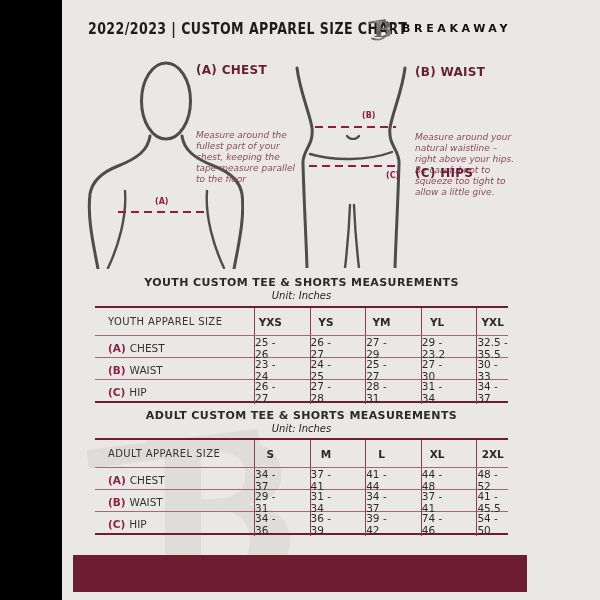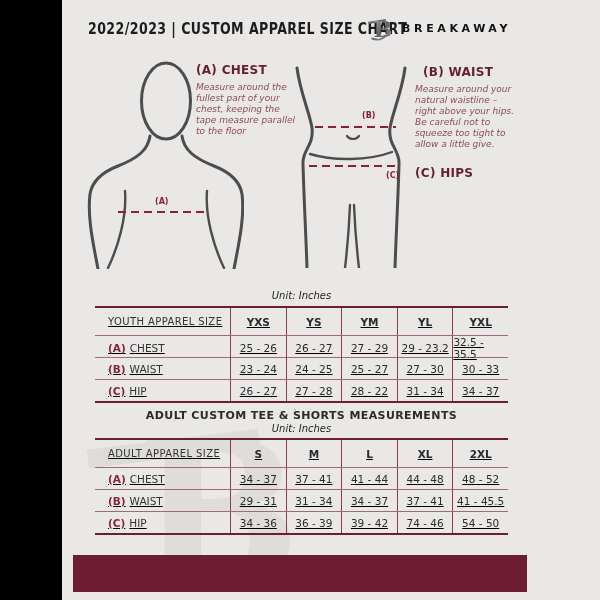--- a/index.html
+++ b/index.html
@@ -10,42 +10,42 @@
   
   .header{position:absolute;left:0;top:14px;width:475px;height:34px;display:flex;align-items:center;}
   .header-title{position:absolute;left:26px;top:6px;font-size:15px;font-weight:bold;color:#1d1d1d;
                 letter-spacing:0.5px;transform:scaleX(0.84);transform-origin:left center;white-space:nowrap;}
   .brand{position:absolute;right:26px;top:0;display:flex;align-items:center;gap:9px;}
   .brand-name{font-size:11px;font-weight:bold;color:#111;letter-spacing:3.6px;}
 
   
   .guide-title{position:absolute;font-size:12px;font-weight:bold;color:#671c33;letter-spacing:0.3px;}
   .guide-desc{position:absolute;font-size:9px;font-style:italic;line-height:11px;color:#8e4a5e;
-              white-space:pre-line;width:140px;}
+              white-space:pre-line;width:140px;margin-top:48px;}
 
   
   .fig{position:absolute;}
   .fig path,.fig ellipse{fill:none;stroke:#4d4d4d;stroke-linecap:round;}
 
   .dash{position:absolute;height:2px;
         background:repeating-linear-gradient(90deg,#8c1f3d 0 8px,transparent 8px 13px);}
   .dash-label{position:absolute;font-size:8px;font-weight:bold;color:#8c1f3d;}
 
   
   .sec-title{position:absolute;left:33px;width:413px;text-align:center;font-size:11px;font-weight:bold;
              color:#2b2b2b;letter-spacing:0.4px;}
   .sec-unit{position:absolute;left:33px;width:413px;text-align:center;font-size:10px;font-style:italic;
             color:#1f1f1f;}
   .table{position:absolute;left:33px;width:413px;border-top:2px solid #6f1d33;border-bottom:2px solid #6f1d33;
          z-index:2;}
-  .trow{display:grid;grid-template-columns:135px repeat(5,1fr);height:21px;border-bottom:1.5px solid #a2687a;text-decoration:underline;}
+  .trow{display:grid;grid-template-columns:135px repeat(5,1fr);height:21px;border-bottom:1.5px solid #a2687a;}
   .trow:last-child{border-bottom:none;}
   .trow.thead{height:27px;}
   .tcell{display:flex;align-items:center;justify-content:center;font-size:10.5px;color:#2b2b2b;}
-  .tcell + .tcell{border-left:1.5px solid #8f3b55;}
+  .tcell + .tcell{border-left:1.5px solid #8f3b55;margin-left:24px;}
   .tcell.c0{justify-content:flex-start;padding-left:13px;}
   .thead .tcell{font-weight:bold;}
   .thead .tcell.c0{font-weight:normal;font-size:10px;letter-spacing:0.4px;color:#333;}
   .letter{font-weight:bold;color:#8c2240;margin-right:4px;}
   .rowlabel{color:#333;}
 
   
   .watermark{position:absolute;left:10px;top:395px;z-index:1;}
   .footer-bar{position:absolute;left:11px;top:555px;width:454px;height:37px;background:#6e1c32;z-index:2;}
 </style>
@@ -97,35 +97,36 @@
     <div class="dash" style="left:247px;top:165px;width:91px;"></div>
     <div class="dash-label" style="left:324px;top:171px;">(C)</div>
 
     <div class="guide-title" style="left:134px;top:63px;text-align:right;">(A) CHEST</div>
     <div class="guide-desc" style="left:134px;top:82px;">Measure around the
 fullest part of your
 chest, keeping the
 tape measure parallel
 to the floor</div>
 
-    <div class="guide-title" style="left:361px;top:65px;">(B) WAIST</div>
+    <div class="guide-title" style="left:353px;top:65px;">(B) WAIST</div>
     <div class="guide-desc" style="left:353px;top:84px;">Measure around your
 natural waistline –
 right above your hips.
 Be careful not to
 squeeze too tight to
 allow a little give.</div>
 
     <div class="guide-title" style="left:353px;top:166px;">(C) HIPS</div>
 
     <svg class="watermark" width="260" height="200" viewBox="0 0 36 28">
       <path d="M2,9 L26,6" stroke="#dedcd8" stroke-width="2.6" fill="none"></path>
       <text x="9" y="26" font-size="27" font-weight="bold" font-family="'DejaVu Serif',serif" fill="#dfddd9">B</text>
     </svg>
 
+    <div class="sec-title" style="top:276px;">YOUTH CUSTOM TEE &amp; SHORTS MEASUREMENTS</div>
     <div class="sec-unit" style="top:290px;">Unit: Inches</div>
     <div class="table" style="top:306px;">
       <div class="trow thead">
         <div class="tcell c0">YOUTH APPAREL SIZE</div>
         <div class="tcell">YXS</div>
         <div class="tcell">YS</div>
         <div class="tcell">YM</div>
         <div class="tcell">YL</div>
         <div class="tcell">YXL</div>
       </div>
@@ -151,21 +152,21 @@
         <div class="tcell">27 - 30</div>
         <div class="tcell">30 - 33</div>
       </div>
       <div class="trow">
         <div class="tcell c0">
           <span class="letter">(C)</span>
           <span class="rowlabel">HIP</span>
         </div>
         <div class="tcell">26 - 27</div>
         <div class="tcell">27 - 28</div>
-        <div class="tcell">28 - 22</div>
+        <div class="tcell">28 - 31</div>
         <div class="tcell">31 - 34</div>
         <div class="tcell">34 - 37</div>
       </div>
     </div>
 
     <div class="sec-title" style="top:409px;">ADULT CUSTOM TEE &amp; SHORTS MEASUREMENTS</div>
     <div class="sec-unit" style="top:423px;">Unit: Inches</div>
     <div class="table" style="top:438px;">
       <div class="trow thead">
         <div class="tcell c0">ADULT APPAREL SIZE</div>

